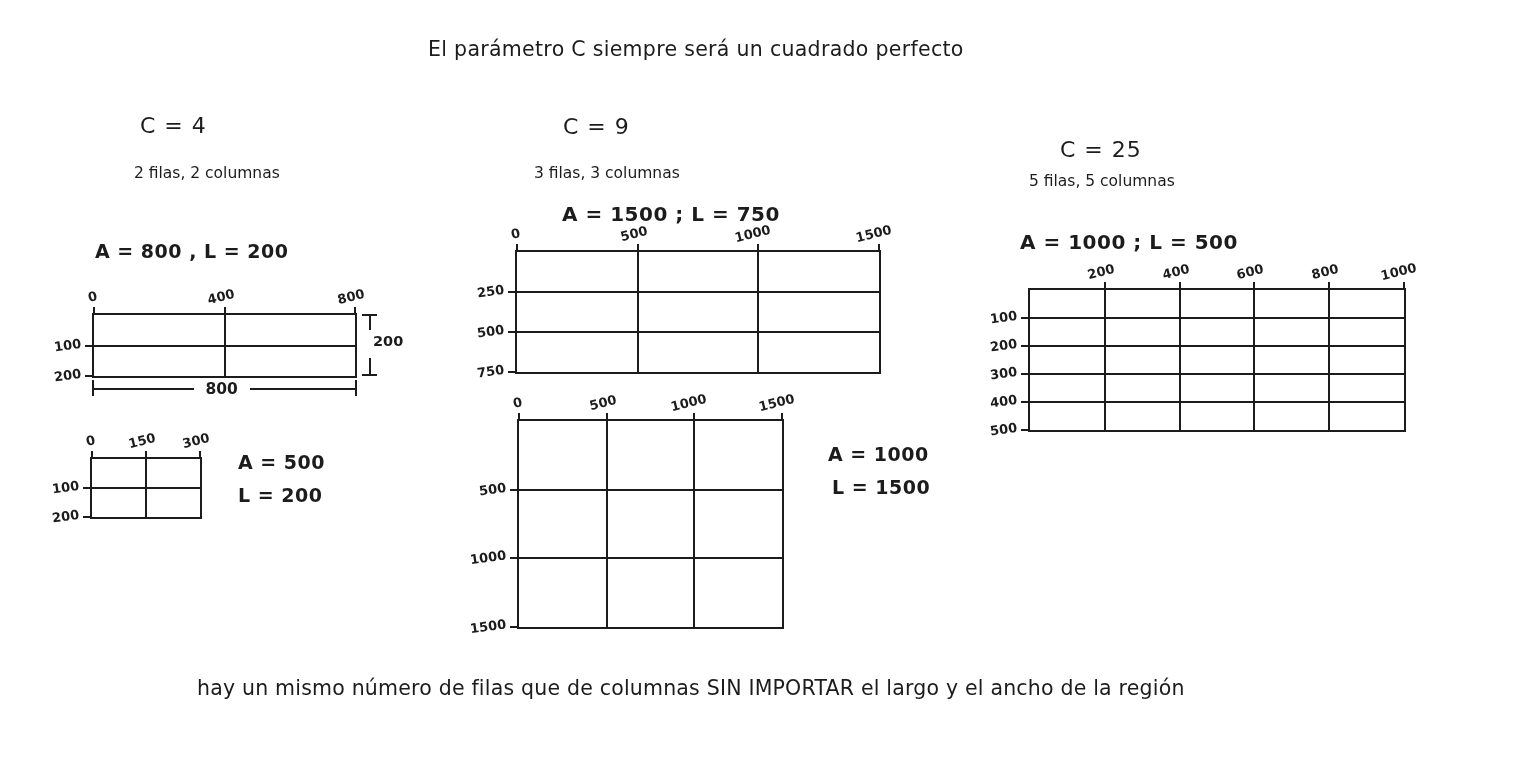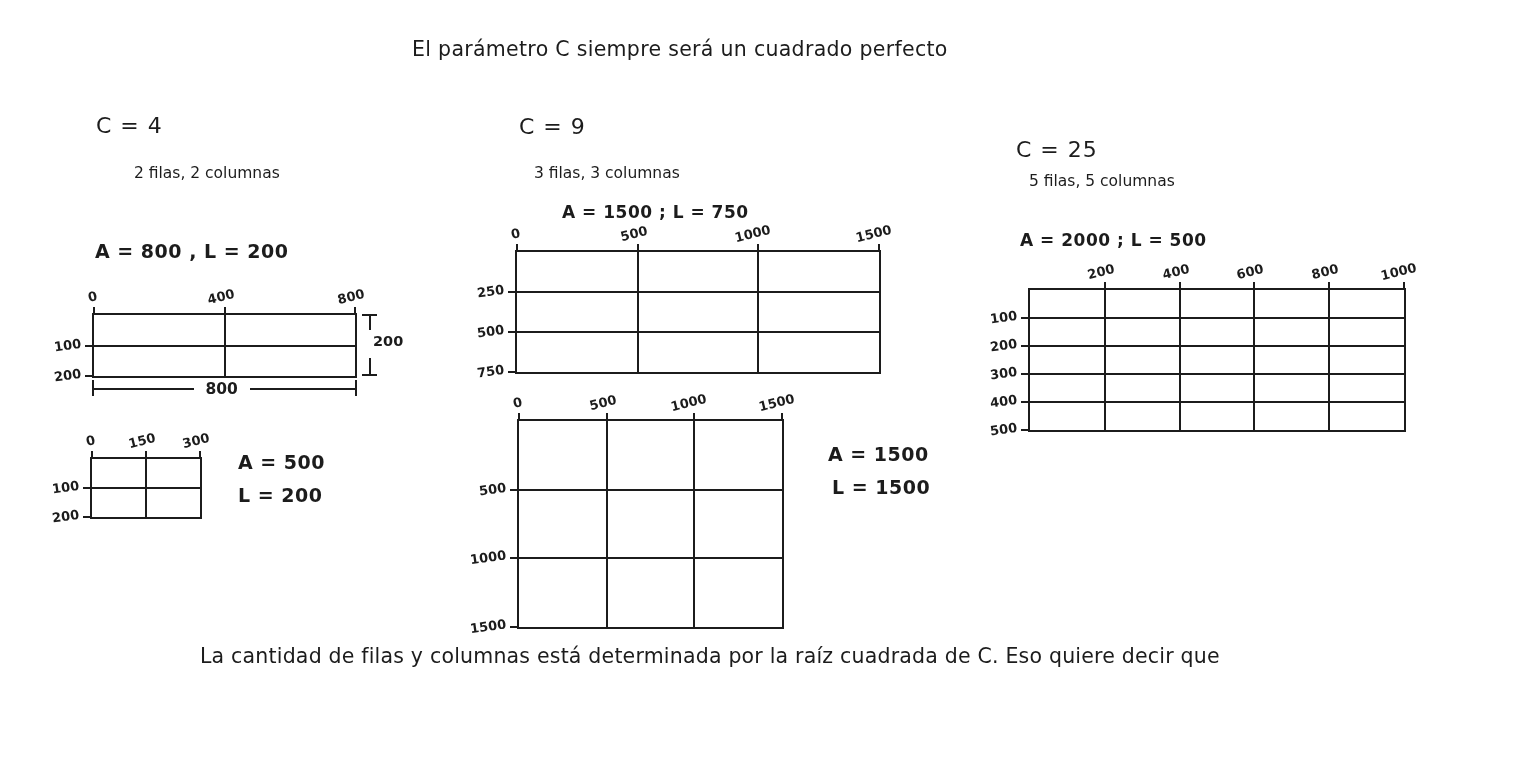--- a/index.html
+++ b/index.html
@@ -4,23 +4,23 @@
 <style>
   html,body { margin:0; padding:0; background:#ffffff; }
   .canvas {
     position:relative; width:1532px; height:757px;
     background:#ffffff; color:#1c1c1c;
     font-family:"DejaVu Sans", sans-serif;
     overflow:hidden;
   }
   .abs { position:absolute; white-space:nowrap; }
   .title { font-size:20.5px; letter-spacing:0.3px; }
-  .clabel { font-size:22px; letter-spacing:1px; }
+  .clabel { font-size:22px; letter-spacing:1px;margin-left:44px; }
   .dimslabel { font-size:15.5px; }
-  .params { font-size:17px; font-weight:700; letter-spacing:0.5px; }
+  .params { font-size:20px; font-weight:700; letter-spacing:0.5px; }
   .params-lg { font-size:19px; font-weight:700; letter-spacing:0.5px;text-align:center; }
   .footer { font-size:20.5px; letter-spacing:0.2px; }
 
   .grid { position:absolute; border:2px solid #1c1c1c; }
   .gline { position:absolute; background:#1c1c1c; }
   .gline.v { top:0; bottom:0; width:2px; transform:translateX(-1px); }
   .gline.h { left:0; right:0; height:2px; transform:translateY(-1px); }
 
   .xtick {
     position:absolute; top:-26px;
@@ -36,21 +36,21 @@
   .ytickmark { position:absolute; left:-9px; width:7px; height:2px; background:#1c1c1c; transform:translateY(-1px); }
 
   .ink { background:#1c1c1c; }
   .dimlbl { font-size:14.5px; font-weight:700; }
 </style>
 </head>
 <body>
 
 <div class="canvas">
 
-  <div class="abs title" style="left:412px; top:37px;">El parámetro C siempre será un cuadrado perfecto</div>
+  <div class="abs title" style="left:428px; top:37px;">El parámetro C siempre será un cuadrado perfecto</div>
 
   <div class="abs clabel" style="left:96px; top:113px;">C = 4</div>
   <div class="abs dimslabel" style="left:134px; top:164px;">2 filas, 2 columnas</div>
   <div class="abs params-lg" style="left:95px; top:240px;">A = 800  ,   L = 200</div>
 
   <div class="grid" style="left:92px; top:313px; width:261px; height:61px;">
       <div class="gline v" style="left: 50%;"></div>
       <div class="gline h" style="top: 50%;"></div>
       <div class="xtick" style="left: 0%;">0</div>
       <div class="xtickmark" style="left: 0%;"></div>
@@ -134,26 +134,26 @@
       <div class="xtickmark" style="left: 66.7%;"></div>
       <div class="xtick" style="left: 100%;">1500</div>
       <div class="xtickmark" style="left: 100%;"></div>
       <div class="ytick" style="top: 33.3%;">500</div>
       <div class="ytickmark" style="top: 33.3%;"></div>
       <div class="ytick" style="top: 66.7%;">1000</div>
       <div class="ytickmark" style="top: 66.7%;"></div>
       <div class="ytick" style="top: 100%;">1500</div>
       <div class="ytickmark" style="top: 100%;"></div>
     </div>
-  <div class="abs params-lg" style="left:828px; top:443px;">A = 1500</div>
+  <div class="abs params-lg" style="left:828px; top:443px;">A = 1000</div>
   <div class="abs params-lg" style="left:832px; top:476px;">L = 1500</div>
 
   <div class="abs clabel" style="left:1016px; top:137px;">C = 25</div>
   <div class="abs dimslabel" style="left:1029px; top:172px;">5 filas, 5 columnas</div>
-  <div class="abs params" style="left:1020px; top:230px;">A = 2000  ;   L = 500</div>
+  <div class="abs params" style="left:1020px; top:230px;">A = 1000  ;   L = 500</div>
 
   <div class="grid" style="left:1028px; top:288px; width:374px; height:140px;">
       <div class="gline v" style="left: 20%;"></div>
       <div class="gline v" style="left: 40%;"></div>
       <div class="gline v" style="left: 60%;"></div>
       <div class="gline v" style="left: 80%;"></div>
       <div class="gline h" style="top: 20%;"></div>
       <div class="gline h" style="top: 40%;"></div>
       <div class="gline h" style="top: 60%;"></div>
       <div class="gline h" style="top: 80%;"></div>
@@ -172,15 +172,15 @@
       <div class="ytick" style="top: 40%;">200</div>
       <div class="ytickmark" style="top: 40%;"></div>
       <div class="ytick" style="top: 60%;">300</div>
       <div class="ytickmark" style="top: 60%;"></div>
       <div class="ytick" style="top: 80%;">400</div>
       <div class="ytickmark" style="top: 80%;"></div>
       <div class="ytick" style="top: 100%;">500</div>
       <div class="ytickmark" style="top: 100%;"></div>
     </div>
 
-  <div class="abs footer" style="left:200px; top:644px;">La cantidad de filas y columnas está determinada por la raíz cuadrada de C. Eso quiere decir que</div>
+  <div class="abs footer" style="left:197px; top:676px;">hay un mismo número de filas que de columnas SIN IMPORTAR el largo y el ancho de la región</div>
 
 </div>
 
 </body></html>

